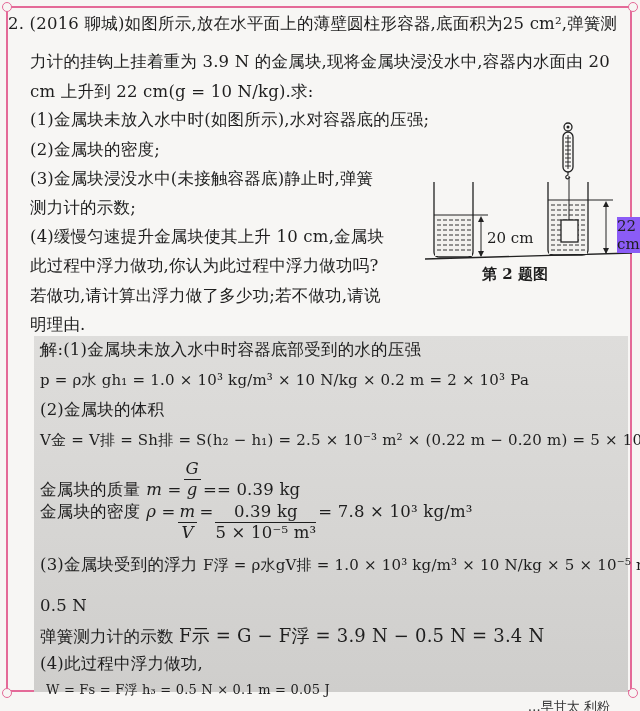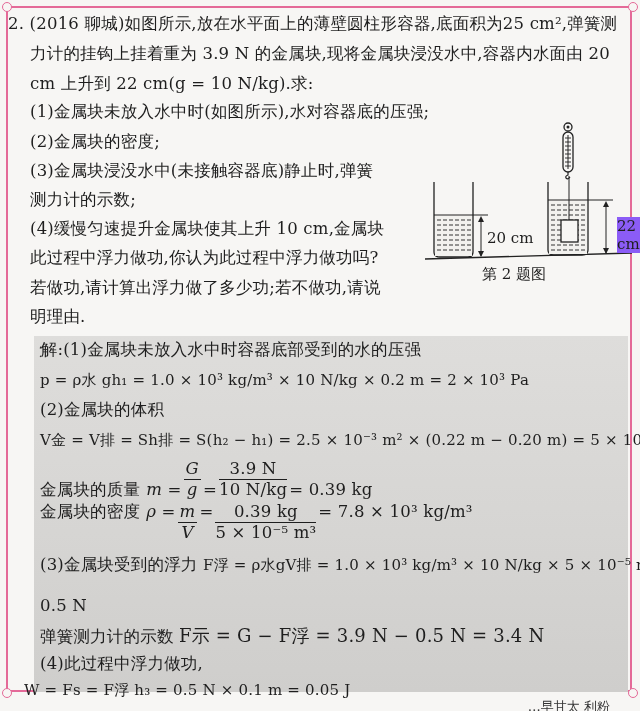--- a/index.html
+++ b/index.html
@@ -15,30 +15,30 @@
   }
   .corner {
     position: absolute; width: 8px; height: 8px;
     border: 1.5px solid #e46a98; border-radius: 50%; background: #f7f6f4;
   }
   .line {
     position: absolute; font-size: 16.5px; white-space: nowrap; line-height: 1;
     letter-spacing: 0.2px;
   }
   .q { left: 8px; }
-  .ind { left: 30px; }
+  .ind { left: 30px; margin-top: 8px; }
   .panel {
     position: absolute; left: 34px; top: 336px; width: 594px; height: 356px;
     background: linear-gradient(180deg, #dedddb 0%, #d6d5d3 55%, #cfcecc 100%);
   }
   .frac { display: inline-block; vertical-align: middle; text-align: center; margin: 0 2px; }
   .frac .num { display: block; border-bottom: 1px solid #1e1e1e; padding: 0 2px 1px; }
   .frac .den { display: block; padding-top: 2px; }
   .fig { position: absolute; left: 418px; top: 112px; width: 218px; height: 180px; }
-  .caption { position: absolute; font-size: 15px; font-weight: normal; }
+  .caption { position: absolute; font-size: 15px; font-weight: bold; }
   .figlabel { position: absolute; font-size: 15px; }
   .footer-text { position: absolute; right: 30px; top: 698px; font-size: 13px; color: #333; }
 </style>
 </head>
 <body>
 
 <div class="frame"></div>
 <div class="corner" style="left:2px;top:2px"></div>
 <div class="corner" style="left:628px;top:2px"></div>
 <div class="corner" style="left:2px;top:688px"></div>
@@ -140,24 +140,20 @@
 <div class="line math" style="left:40px;top:433px;font-size:15px">V金 = V排 = Sh排 = S(h₂ − h₁) = 2.5 × 10⁻³ m² × (0.22 m − 0.20 m) = 5 × 10⁻⁵ m³</div>
 
 <div class="line" style="left:40px;top:458px;height:40px;display:flex;align-items:flex-end">
   <span>金属块的质量</span>
   <span style="font-style:italic;margin-left:6px">m =</span>
   <span class="frac" style="font-style:italic">
       <span class="num">G</span>
       <span class="den">g</span>
     </span>
   <span>=</span>
-  <span class="frac">
-      <span class="num">3.9 N</span>
-      <span class="den">10 N/kg</span>
-    </span>
   <span>= 0.39 kg</span>
 </div>
 
 <div class="line" style="left:40px;top:504px;height:40px;display:flex;">
   <span>金属块的密度</span>
   <span style="font-style:italic;margin-left:6px">ρ =</span>
   <span class="frac" style="font-style:italic">
       <span class="num">m</span>
       <span class="den">V</span>
     </span>
@@ -172,15 +168,15 @@
 <div class="line" style="left:40px;top:557px">
   <span>(3)金属块受到的浮力</span>
   <span class="math" style="font-size:15px">F浮 = ρ水gV排 = 1.0 × 10³ kg/m³ × 10 N/kg × 5 × 10⁻⁵ m³ =</span>
 </div>
 <div class="line" style="left:40px;top:598px">0.5 N</div>
 <div class="line" style="left:40px;top:627px">
   <span>弹簧测力计的示数</span>
   <span class="math" style="font-size:18px">F示 = G − F浮 = 3.9 N − 0.5 N = 3.4 N</span>
 </div>
 <div class="line" style="left:40px;top:656px">(4)此过程中浮力做功,</div>
-<div class="line math" style="left:24px;top:683px;font-size:15px">W = Fs = F浮 h₃ = 0.5 N × 0.1 m = 0.05 J</div>
+<div class="line math" style="left:46px;top:683px;font-size:13px">W = Fs = F浮 h₃ = 0.5 N × 0.1 m = 0.05 J</div>
 
 <div class="footer-text">…早甘太 利粉</div>
 
 </body></html>

